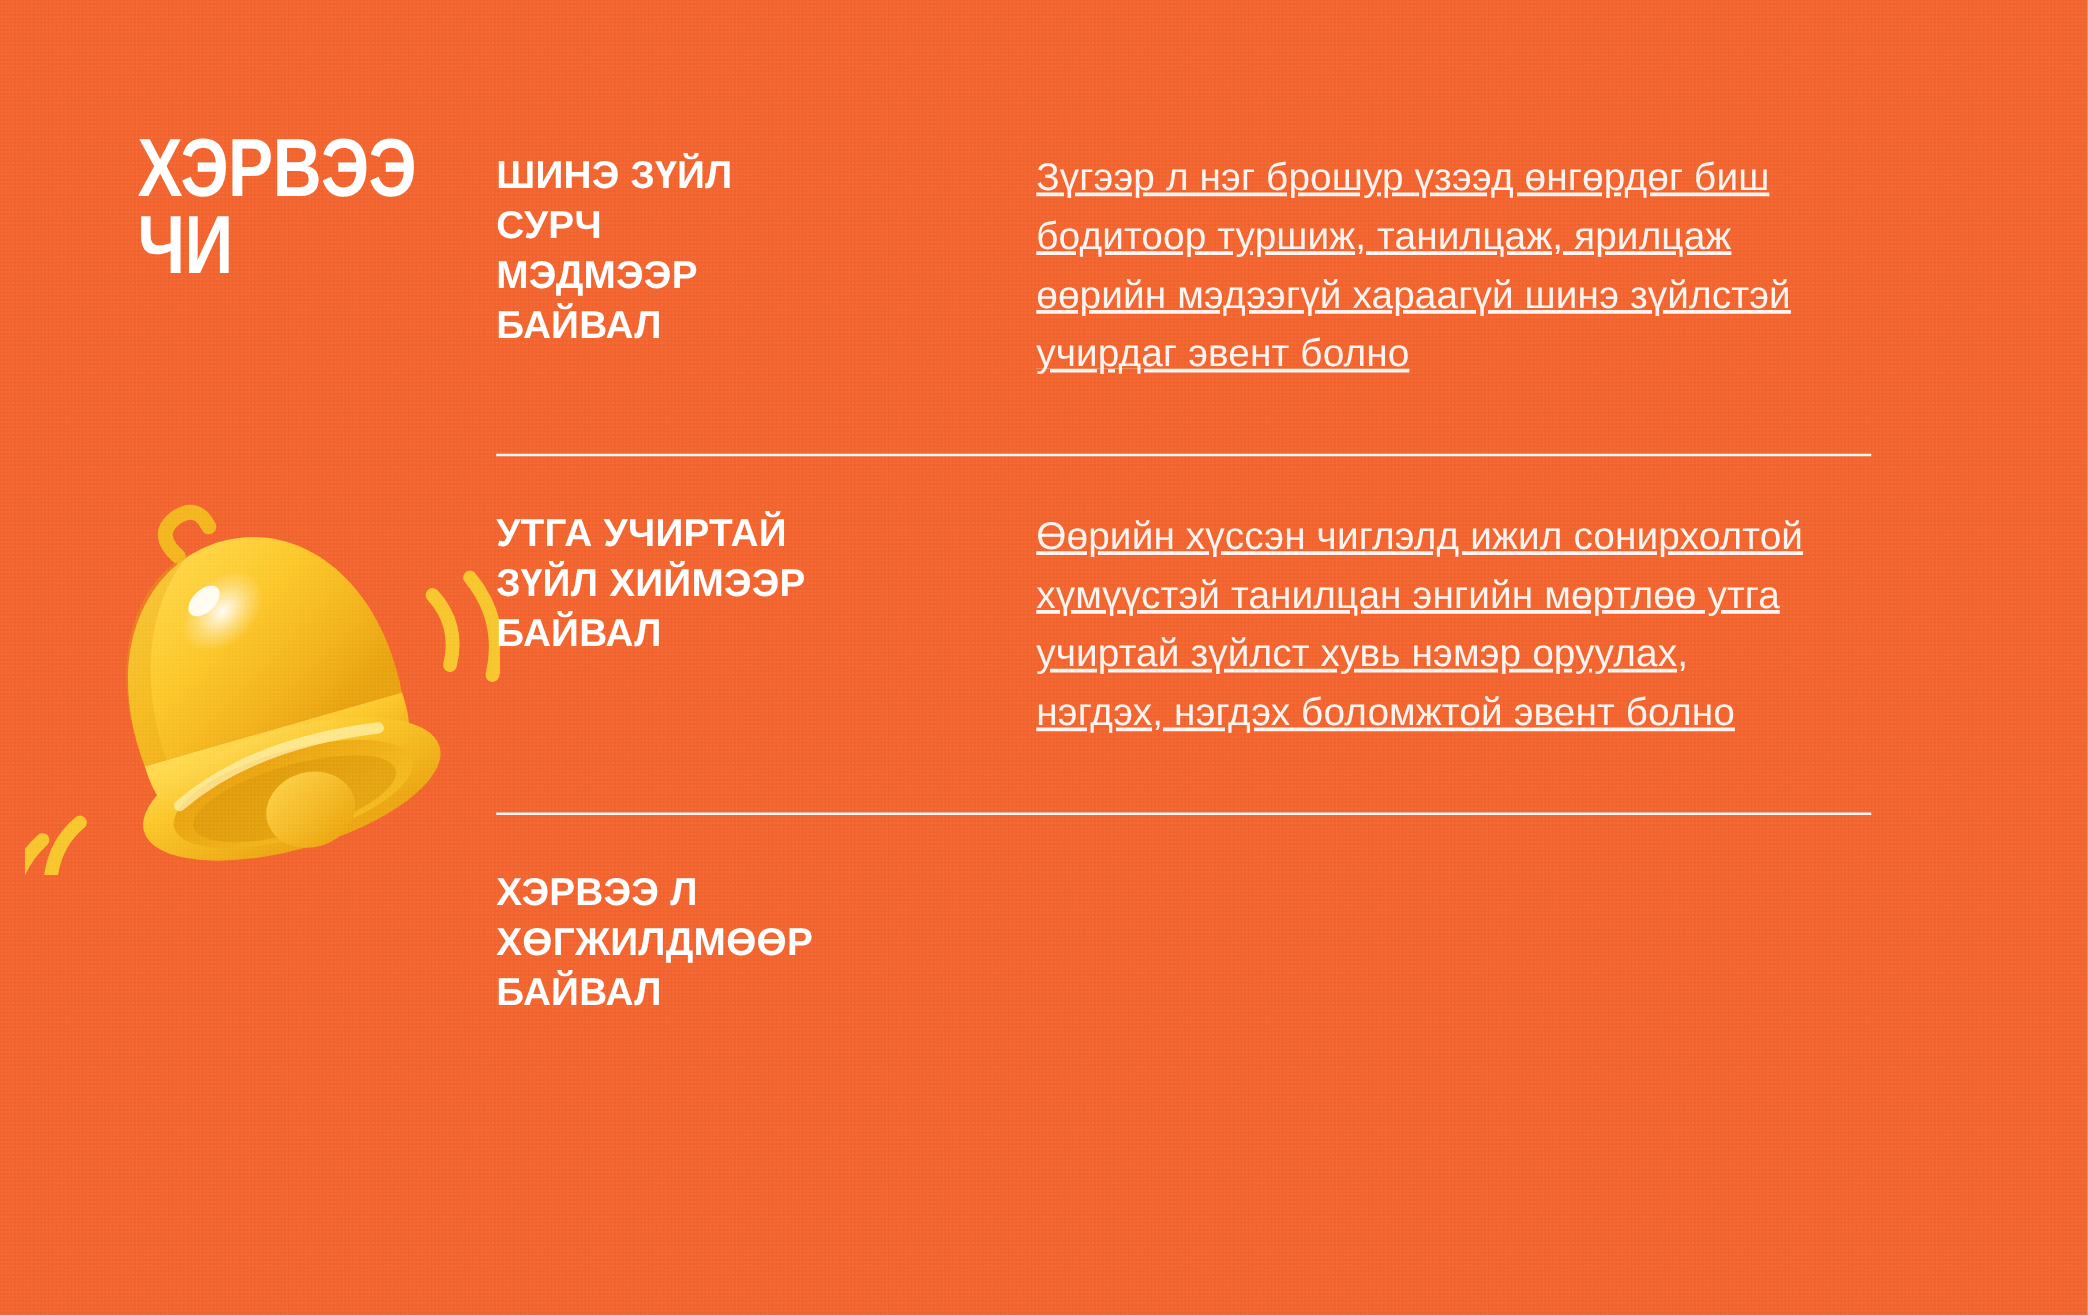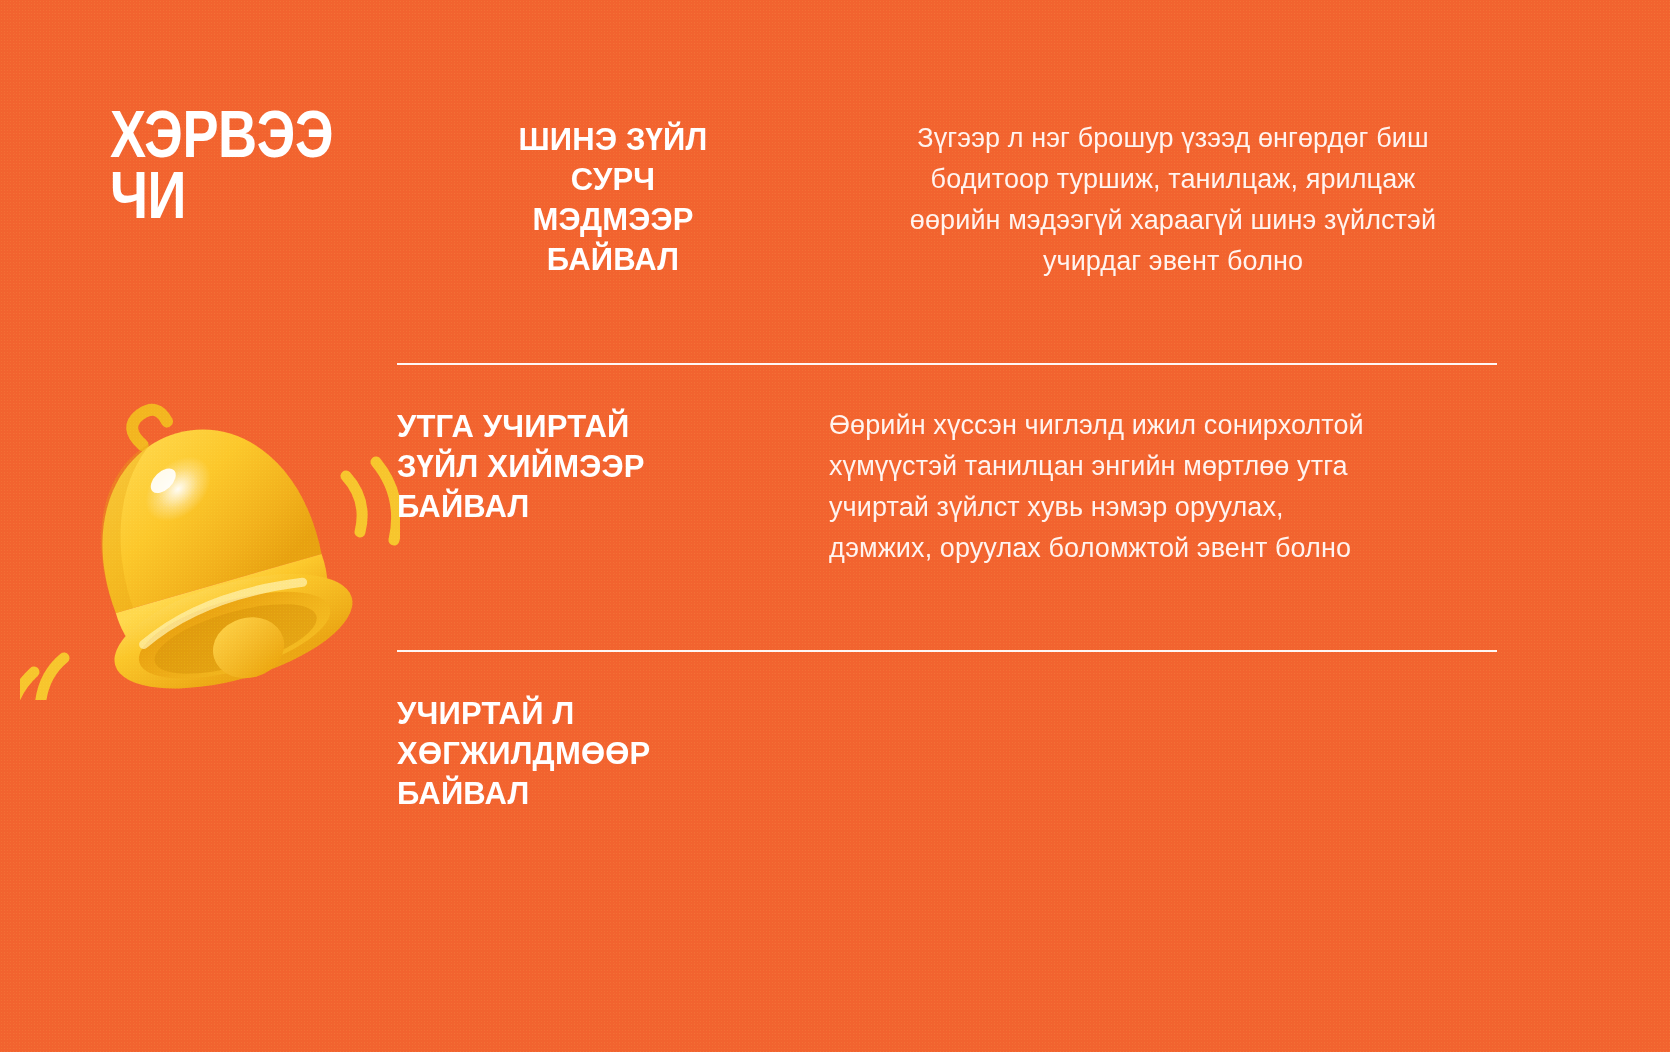--- a/index.html
+++ b/index.html
@@ -75,44 +75,45 @@
     top: 0;
     width: 1120px;
     height: 1052px;
   }
   .row {
     position: absolute;
     left: 0;
     width: 1120px;
     display: flex;
   }
-  .row-1 { top: 118px; text-align: center; }
+  .row-1 { top: 118px; }
   .row-2 { top: 405px; }
   .row-3 { top: 692px; }
 
   .row-heading {
     width: 432px;
     flex: 0 0 432px;
     color: #FFFFFF;
     font-size: 31px;
     line-height: 1.29;
     font-weight: 700;
     letter-spacing: 0.2px;
     white-space: pre-line;
     padding-top: 2px;
   }
 
   .row-body {
     flex: 1 1 auto;
     color: #FFF4EF;
-    font-size: 27px;
+    font-size: 31px;
     line-height: 1.52;
     font-weight: 400;
     letter-spacing: 0.1px;
     white-space: pre-line;
+    text-decoration: underline;
   }
 
   .divider {
     position: absolute;
     left: 397px;
     width: 1100px;
     height: 2px;
     background: #FFFFFF;
     opacity: 0.95;
   }
@@ -202,25 +203,25 @@
 учирдаг эвент болно</div>
     </div>
 
     <div class="row row-2">
       <div class="row-heading">УТГА УЧИРТАЙ
 ЗҮЙЛ ХИЙМЭЭР
 БАЙВАЛ</div>
       <div class="row-body">Өөрийн хүссэн чиглэлд ижил сонирхолтой
 хүмүүстэй танилцан энгийн мөртлөө утга
 учиртай зүйлст хувь нэмэр оруулах,
-дэмжих, оруулах боломжтой эвент болно</div>
+нэгдэх, нэгдэх боломжтой эвент болно</div>
     </div>
 
     <div class="row row-3">
-      <div class="row-heading">УЧИРТАЙ Л
+      <div class="row-heading">ХЭРВЭЭ Л
 ХӨГЖИЛДМӨӨР
 БАЙВАЛ</div>
     </div>
 
   </div>
 
   <div class="divider divider-1"></div>
   <div class="divider divider-2"></div>
 
 </div>

